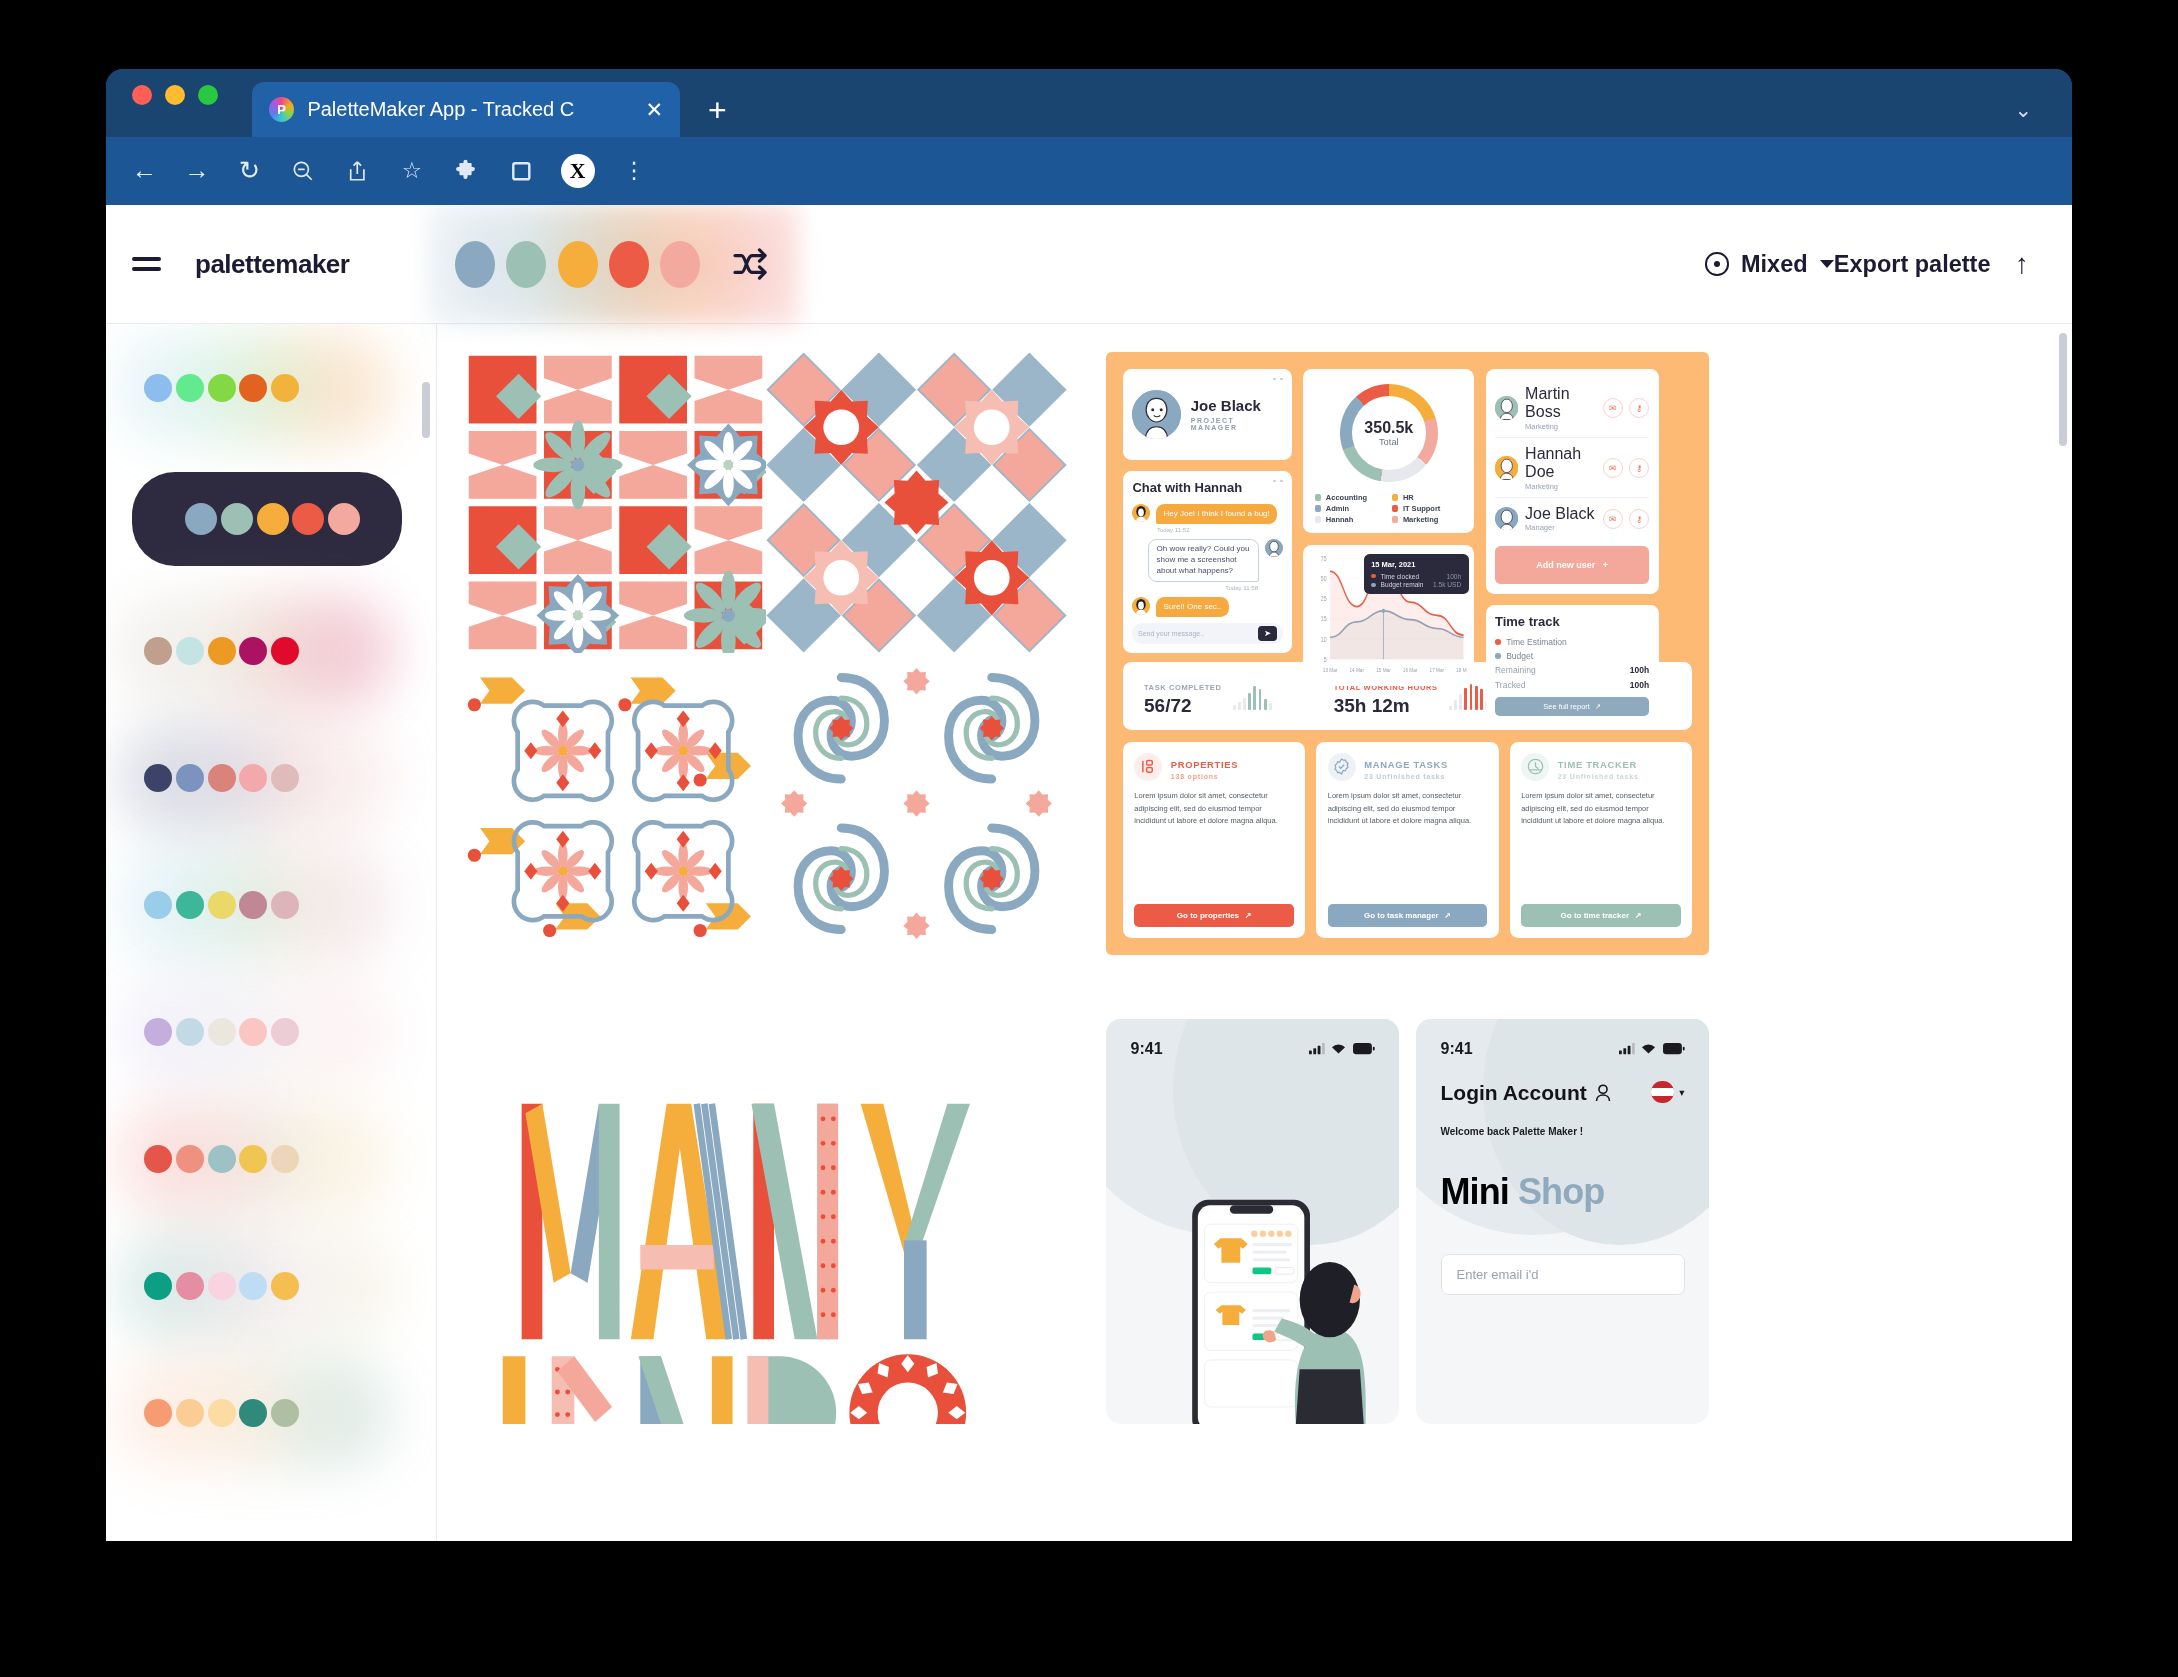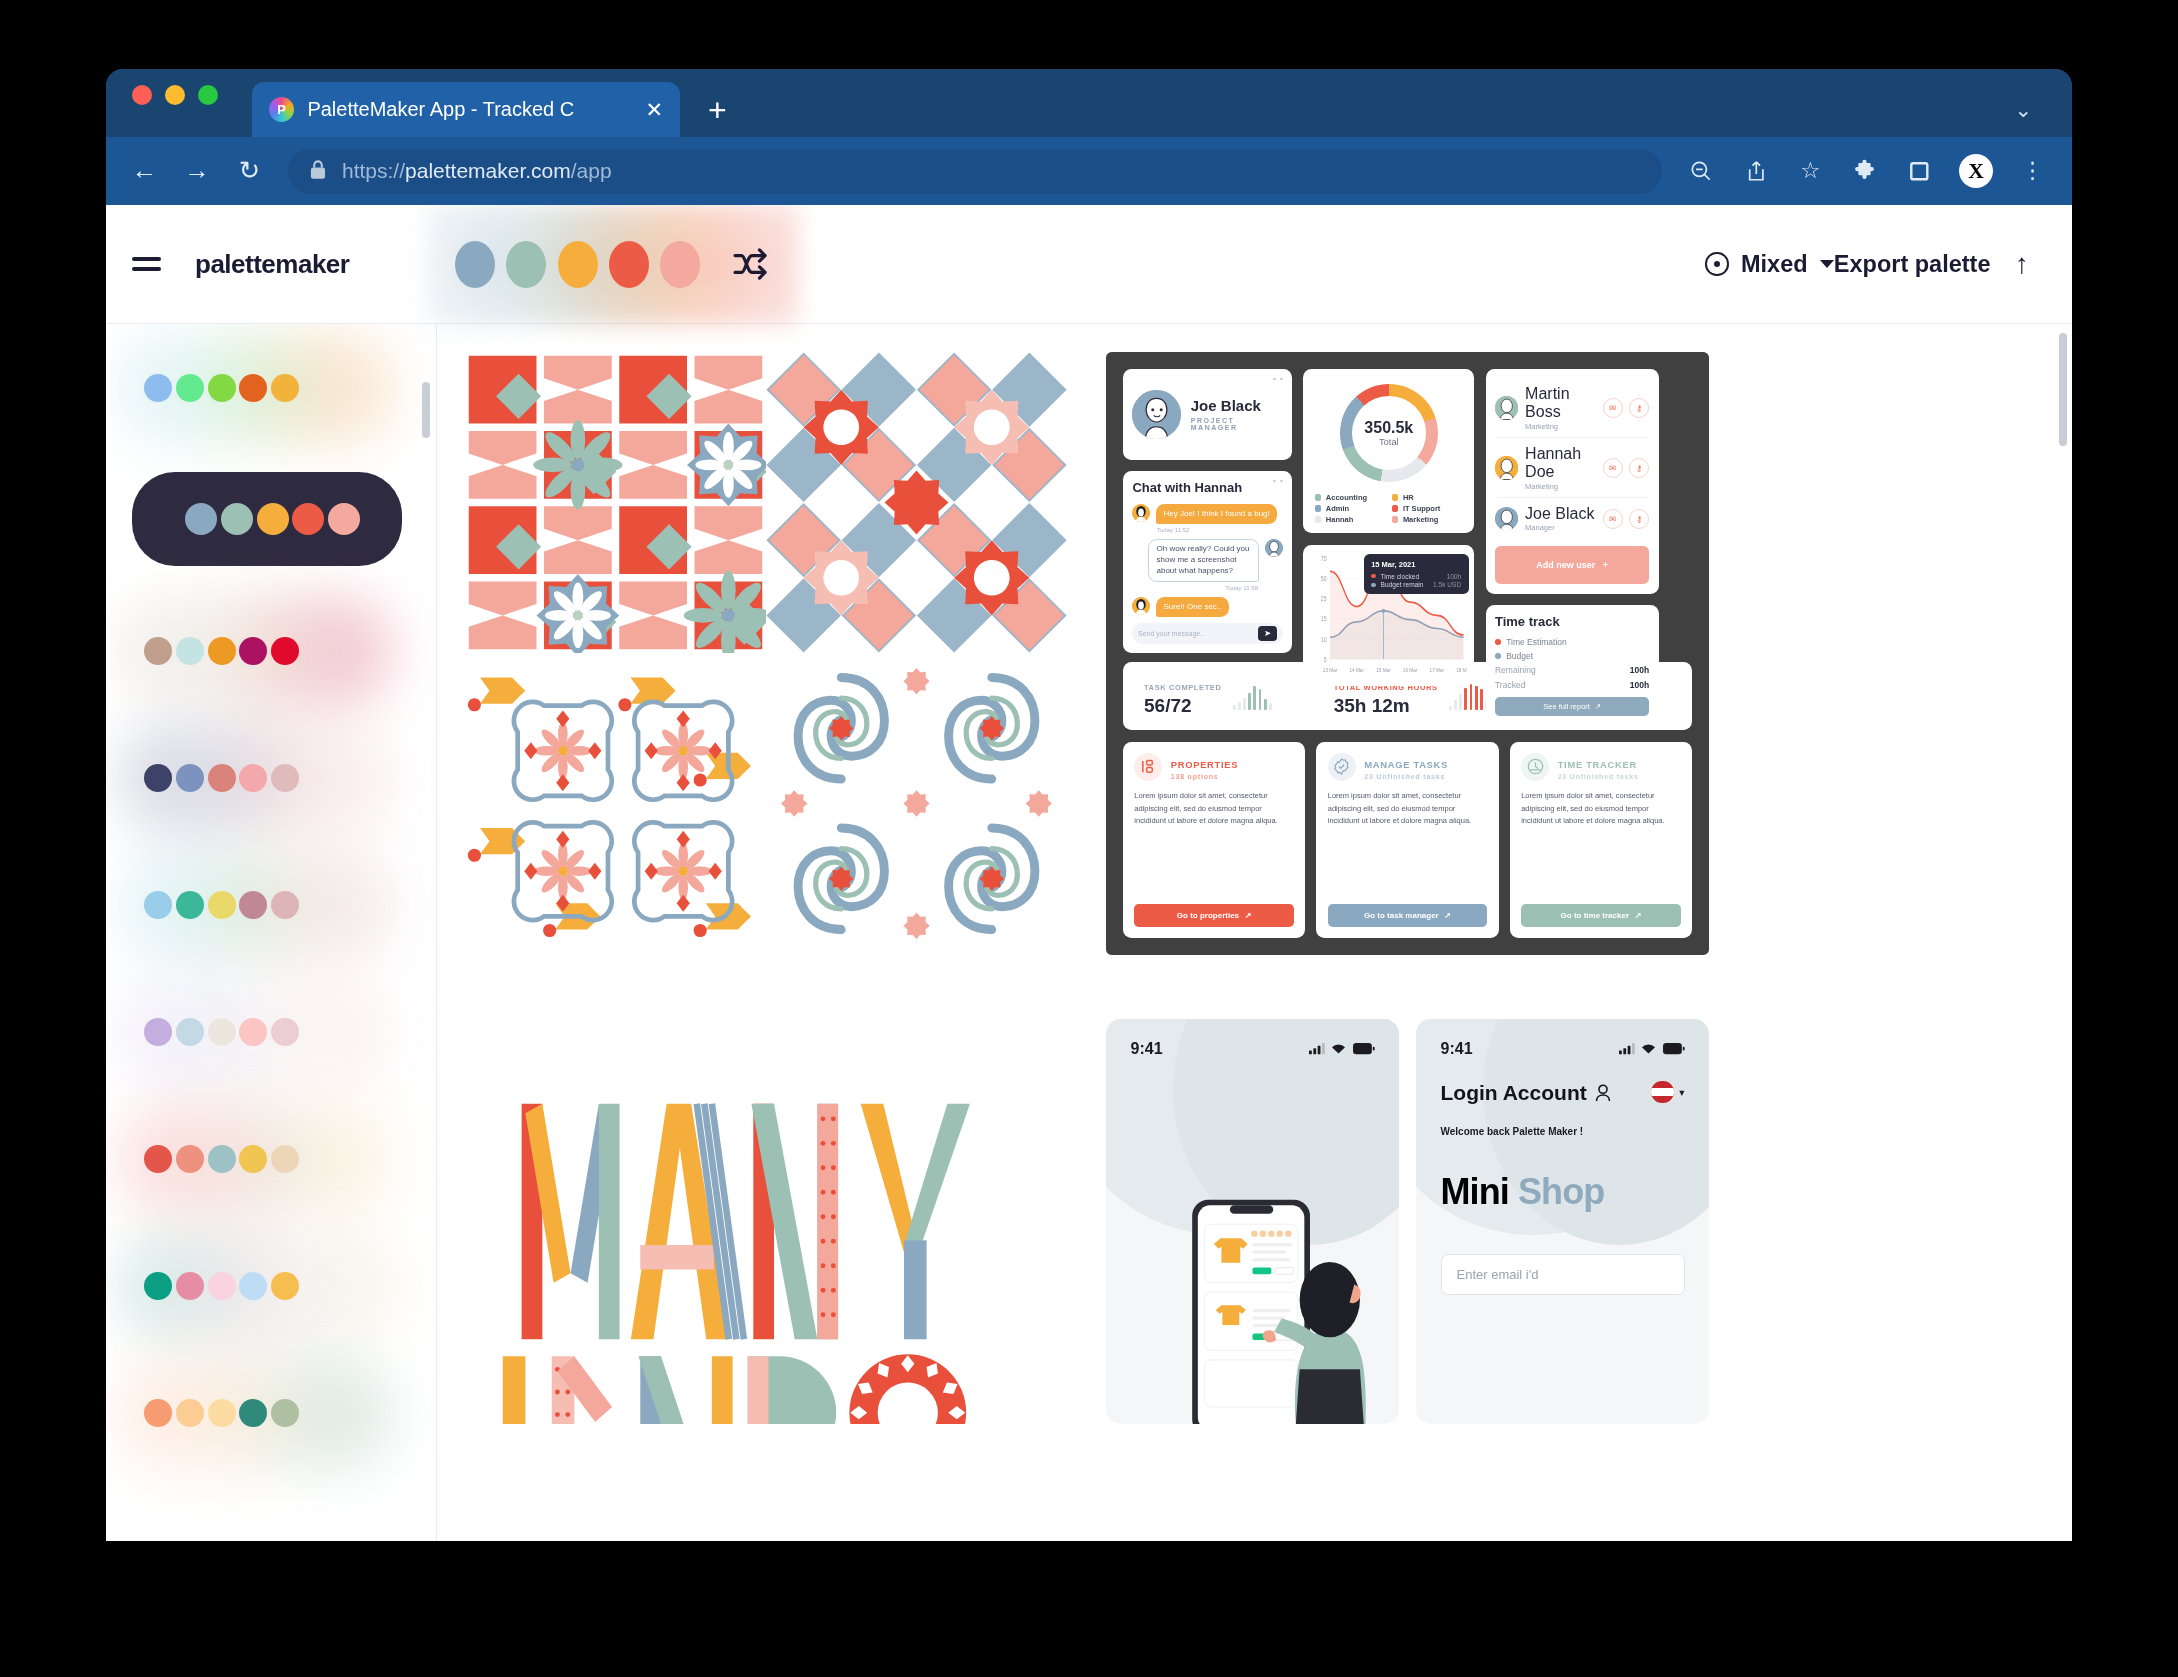--- a/index.html
+++ b/index.html
@@ -267,21 +267,21 @@
   
   .poster {
     width: 603px; height: 405px;
     background: #fff; position: relative; overflow: hidden;
     margin-top: 26px;
   }
 
   
   .dash {
     width: 603px; height: 603px;
-    background: #404040;
+    background: #fdba74;
     border-radius: 5.6px;
     padding: 17px;
     display: flex; flex-direction: column; gap: 11.3px;
     overflow: hidden;
   }
   .dash-top { display: flex; gap: 11.3px; height: 282px; }
   .dcol { display: flex; flex-direction: column; gap: 11.3px; }
   .dcol.a { width: 169px; }
   .dcol.b { width: 171px; }
   .dcol.c { width: 173px; }
@@ -441,29 +441,20 @@
       <span class="tab-close">✕</span>
     </div>
     <div class="newtab">+</div>
     <div class="tabstrip-chevron">⌄</div>
   </div>
 
   <div class="urlbar">
     <span class="nav-ico">←</span>
     <span class="nav-ico">→</span>
     <span class="nav-ico">↻</span>
-    <div class="omnibox">
-      <span class="lock-ico">
-        <svg width="18" height="21.7" viewBox="0 0 19 23">
-            <rect x="2" y="9" width="15" height="12" rx="2.5" fill="#b9c9da"></rect>
-            <path d="M5.5 9V6.5a4 4 0 018 0V9" stroke="#b9c9da" stroke-width="2.2" fill="none"></path>
-          </svg>
-      </span>
-      <span class="url-text"><span class="dim">https://</span>palettemaker.com<span class="dim">/app</span></span>
-    </div>
     <span class="tb-ico">
       <svg width="24.5" height="24.5" viewBox="0 0 26 26">
           <circle cx="11" cy="11" r="7.5" stroke="#dfeaf6" stroke-width="1.8" fill="none"></circle>
           <line x1="7.5" y1="11" x2="14.5" y2="11" stroke="#dfeaf6" stroke-width="1.8"></line>
           <line x1="16.5" y1="16.5" x2="22" y2="22" stroke="#dfeaf6" stroke-width="1.8"></line>
         </svg>
     </span>
     <span class="tb-ico">
       <svg width="22.6" height="24.5" viewBox="0 0 24 26">
           <path d="M5 11v11h14V11" stroke="#dfeaf6" stroke-width="1.8" fill="none"></path>

